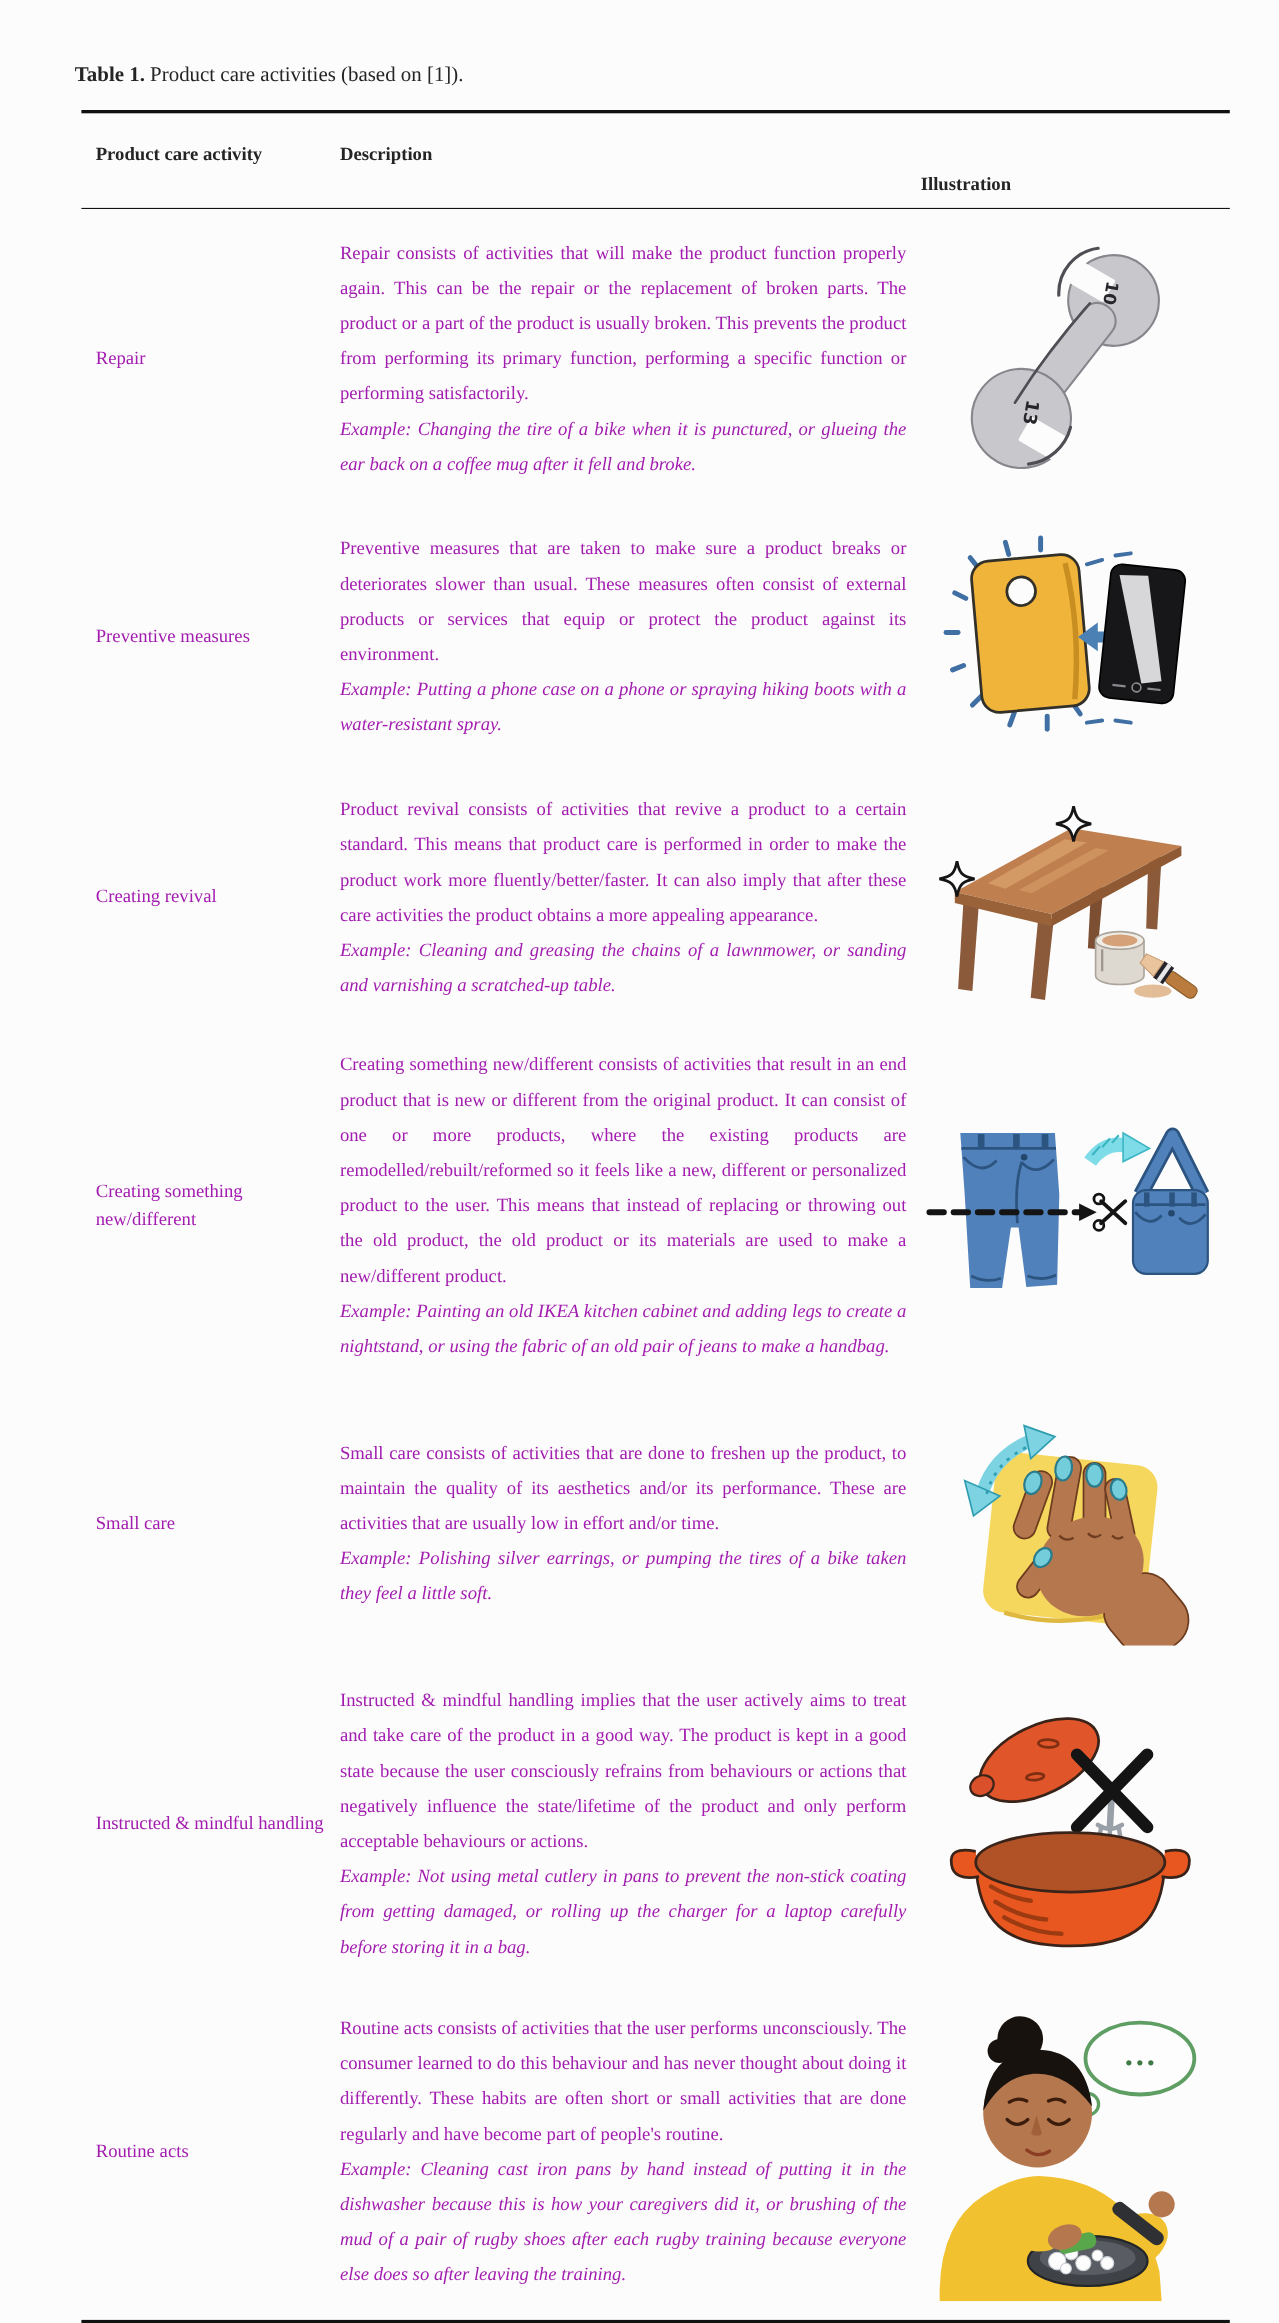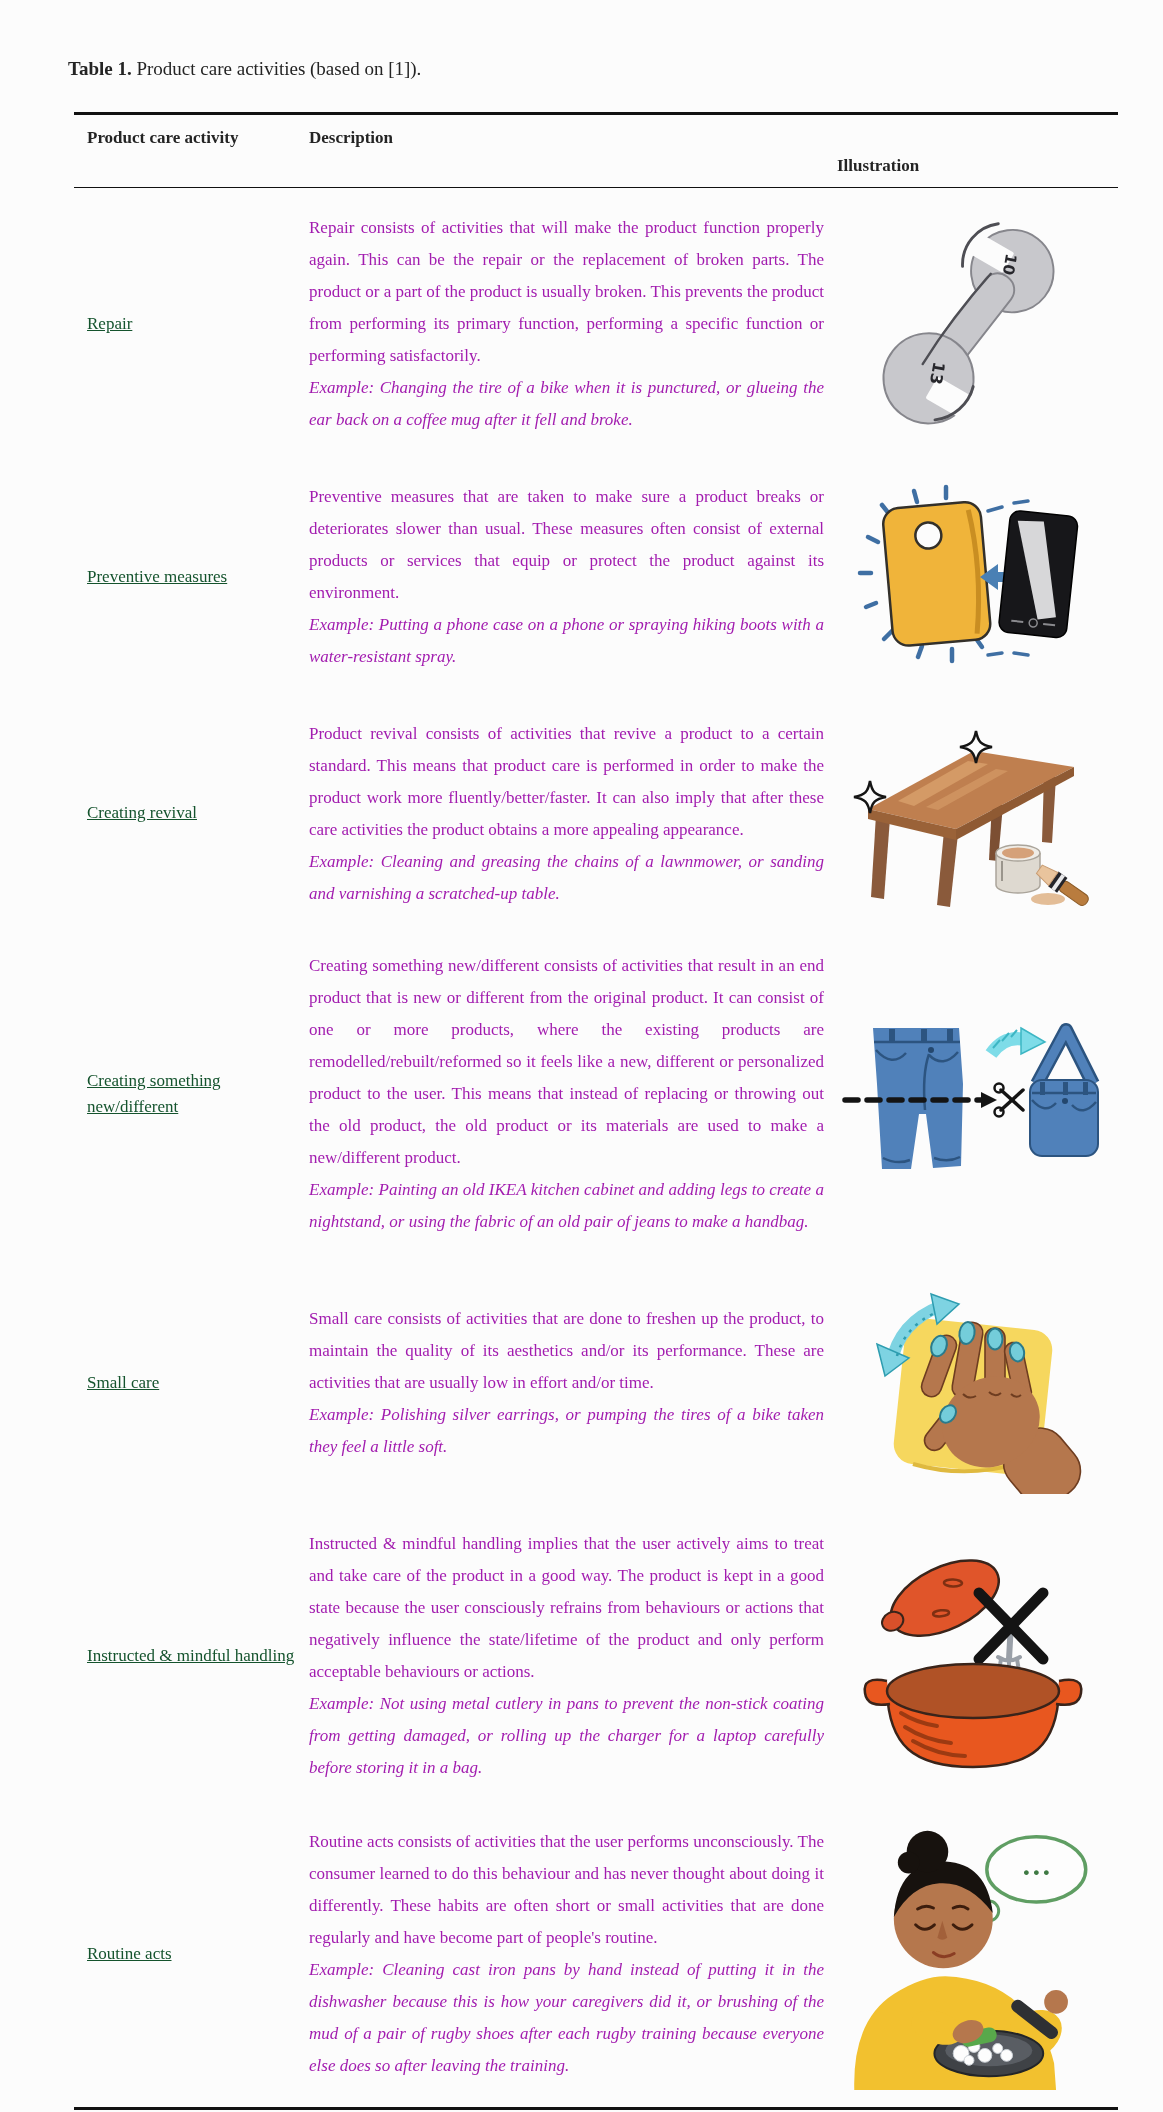--- a/index.html
+++ b/index.html
@@ -1,35 +1,35 @@
 <!DOCTYPE html>
 <html><head>
 <meta charset="utf-8">
 <style>
   html,body{margin:0;padding:0;}
   body{
     width:1163px;min-height:2112px;background:#fcfcfc;color:#242424;
     font-family:"Liberation Serif","DejaVu Serif",serif;
   }
   .sheet{padding:58px 45px 30px 64px;}
-  .caption{font-size:19px;margin:0 0 32px 4px;}
+  .caption{font-size:19px;margin:0 0 20px 4px;}
   .caption .cap-label{font-weight:bold;}
   .pc-table{
     margin-left:10px;width:1044px;
     border-top:3px solid #111;border-bottom:3px solid #111;
   }
   .thead{
     display:grid;grid-template-columns:235px 515px 294px;
-    border-bottom:1.5px solid #111;padding:13px 0 11px;
+    border-bottom:1.5px solid #111;padding:27px 0 11px;
   }
   .th{font-weight:bold;font-size:17px;}
   .th-activity{padding-left:13px;}
   .th-illus{padding-left:13px;margin-top:28px;}
   .row{display:grid;grid-template-columns:235px 515px 294px;align-items:center;padding:17px 0;}
-  .cell-activity{padding-left:13px;font-size:17px;line-height:1.55;color:#14532d;text-decoration:underline;}
+  .cell-activity{padding-left:13px;font-size:17px;line-height:1.55;color:#a21caf;}
   .cell-desc{font-size:17px;line-height:32px;text-align:justify;color:#a21caf;}
   .example{font-style:italic;font-family:Liberation Serif, serif;}
   .cell-illus{display:flex;justify-content:center;align-items:center;}
   svg{display:block;}
   .num{font-family:"DejaVu Sans",sans-serif;font-weight:bold;}
 </style>
 </head>
 <body>
 
 <div class="sheet">

